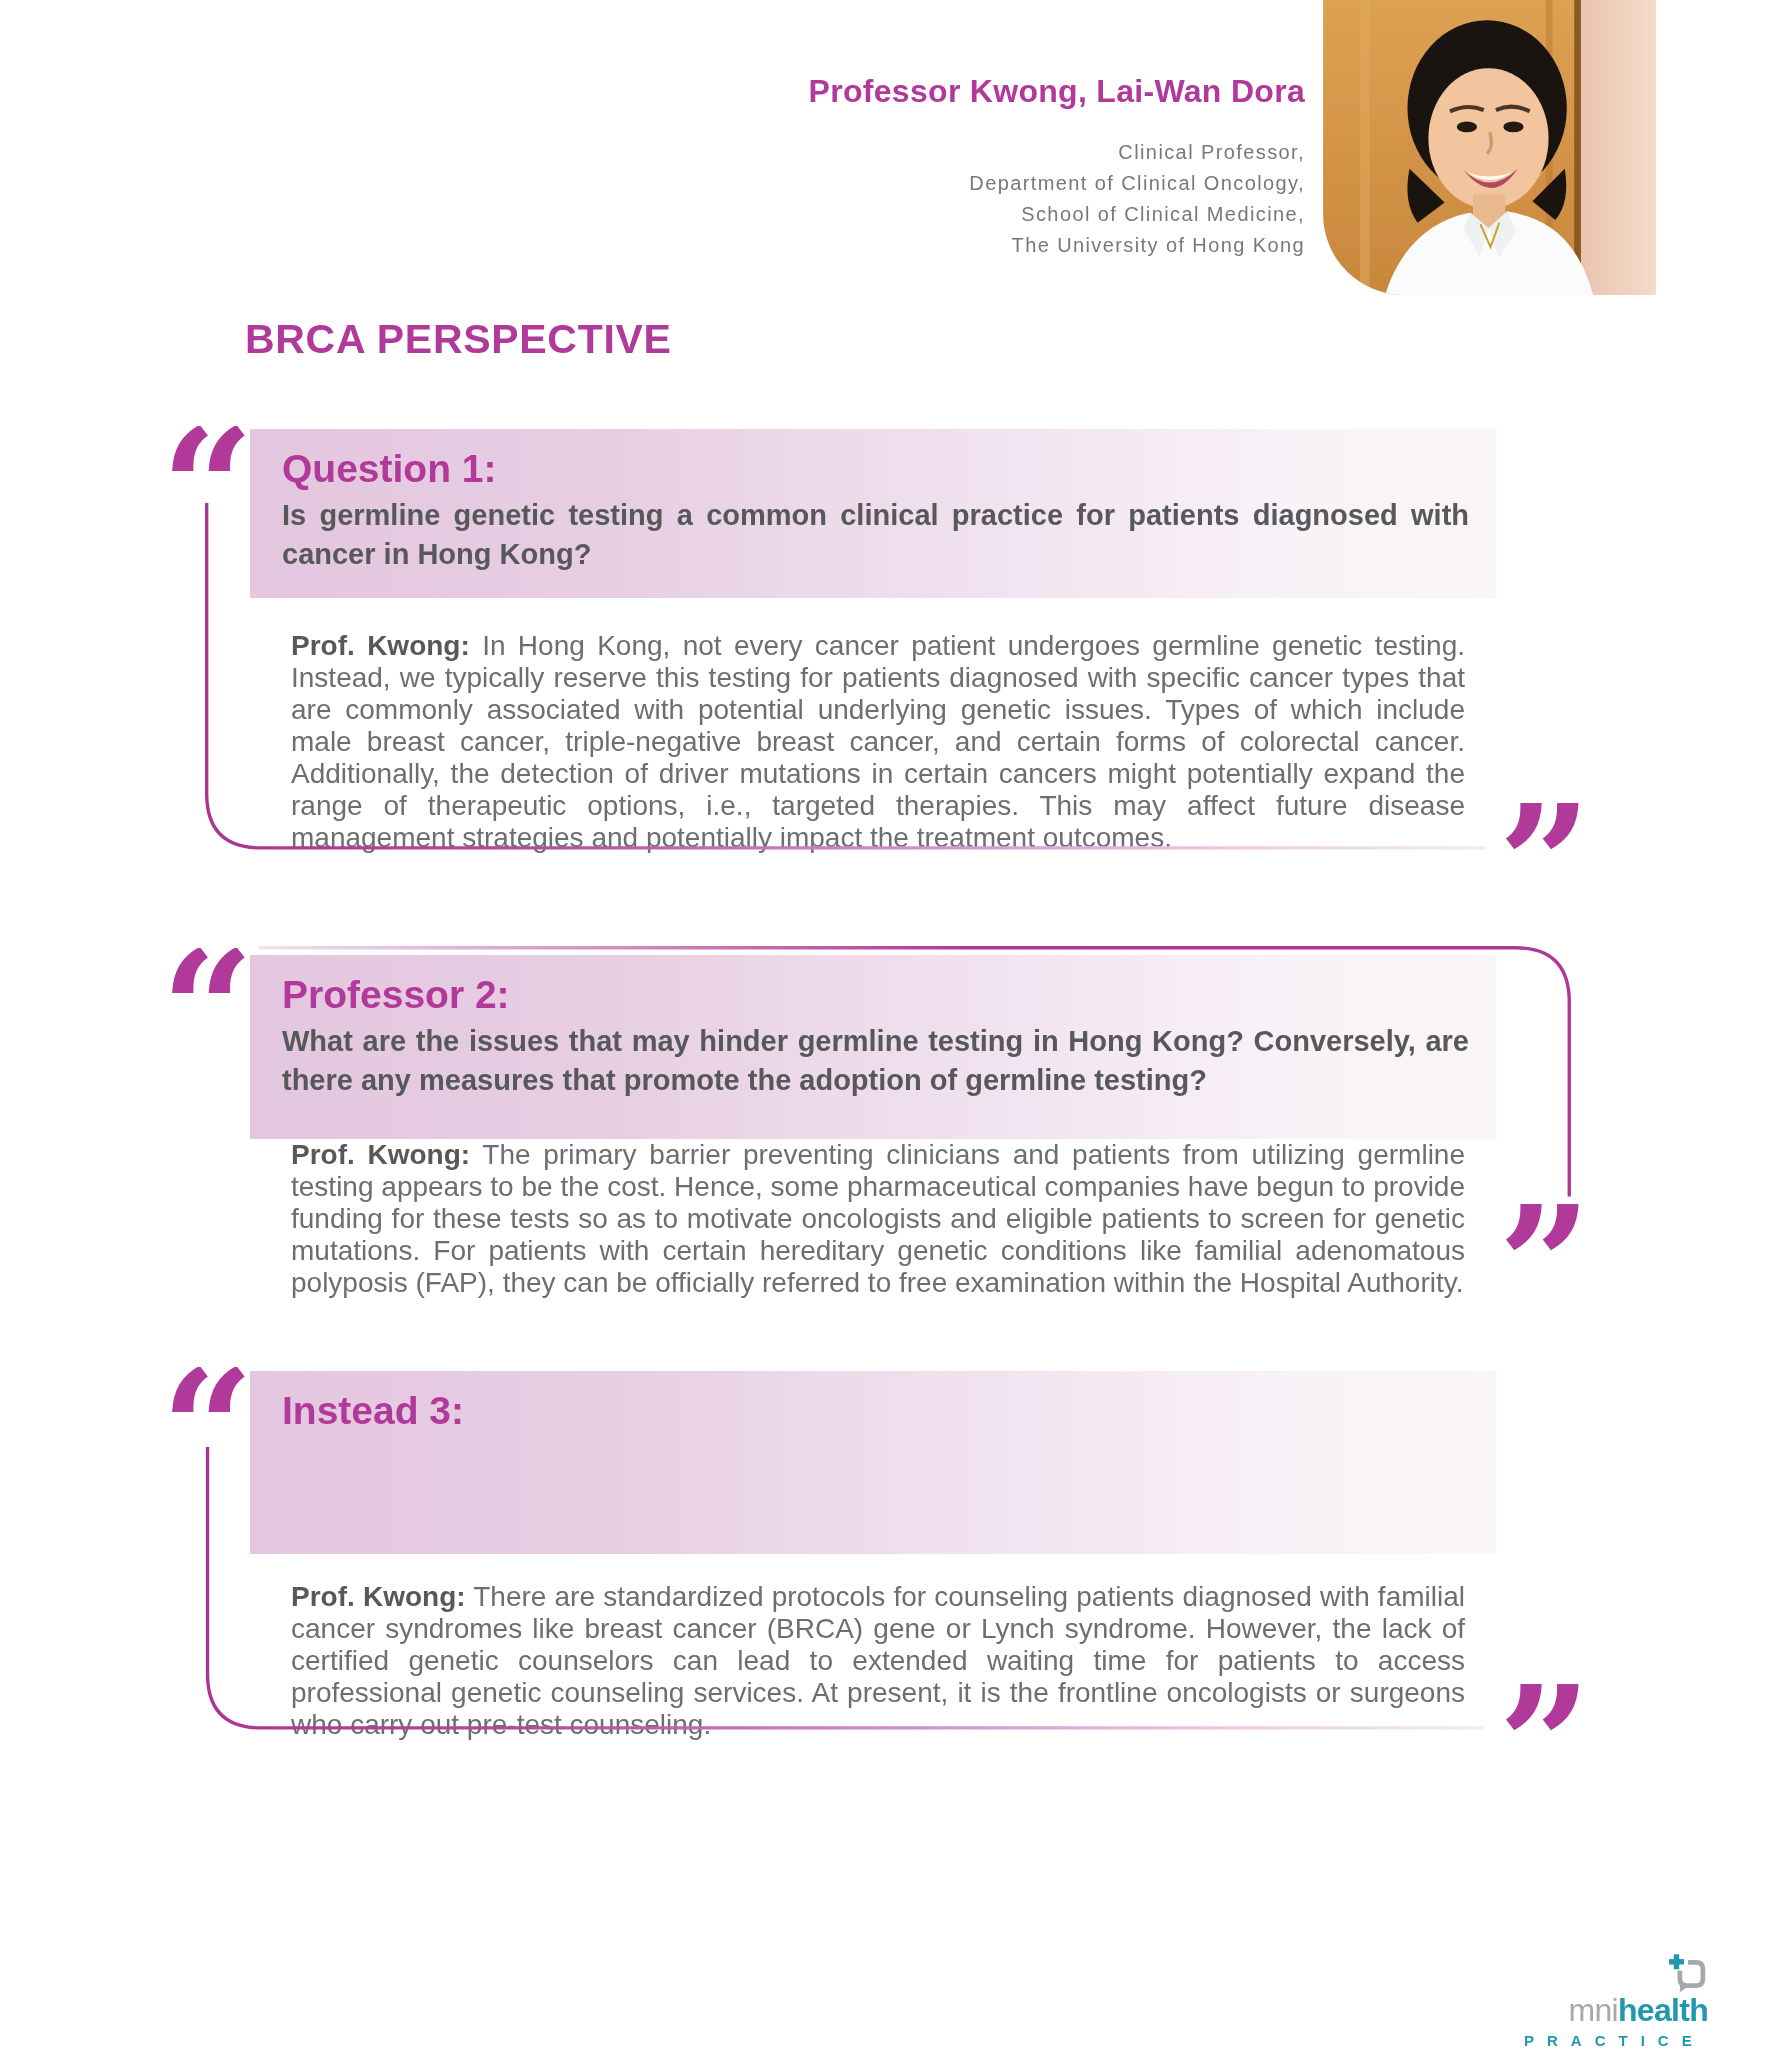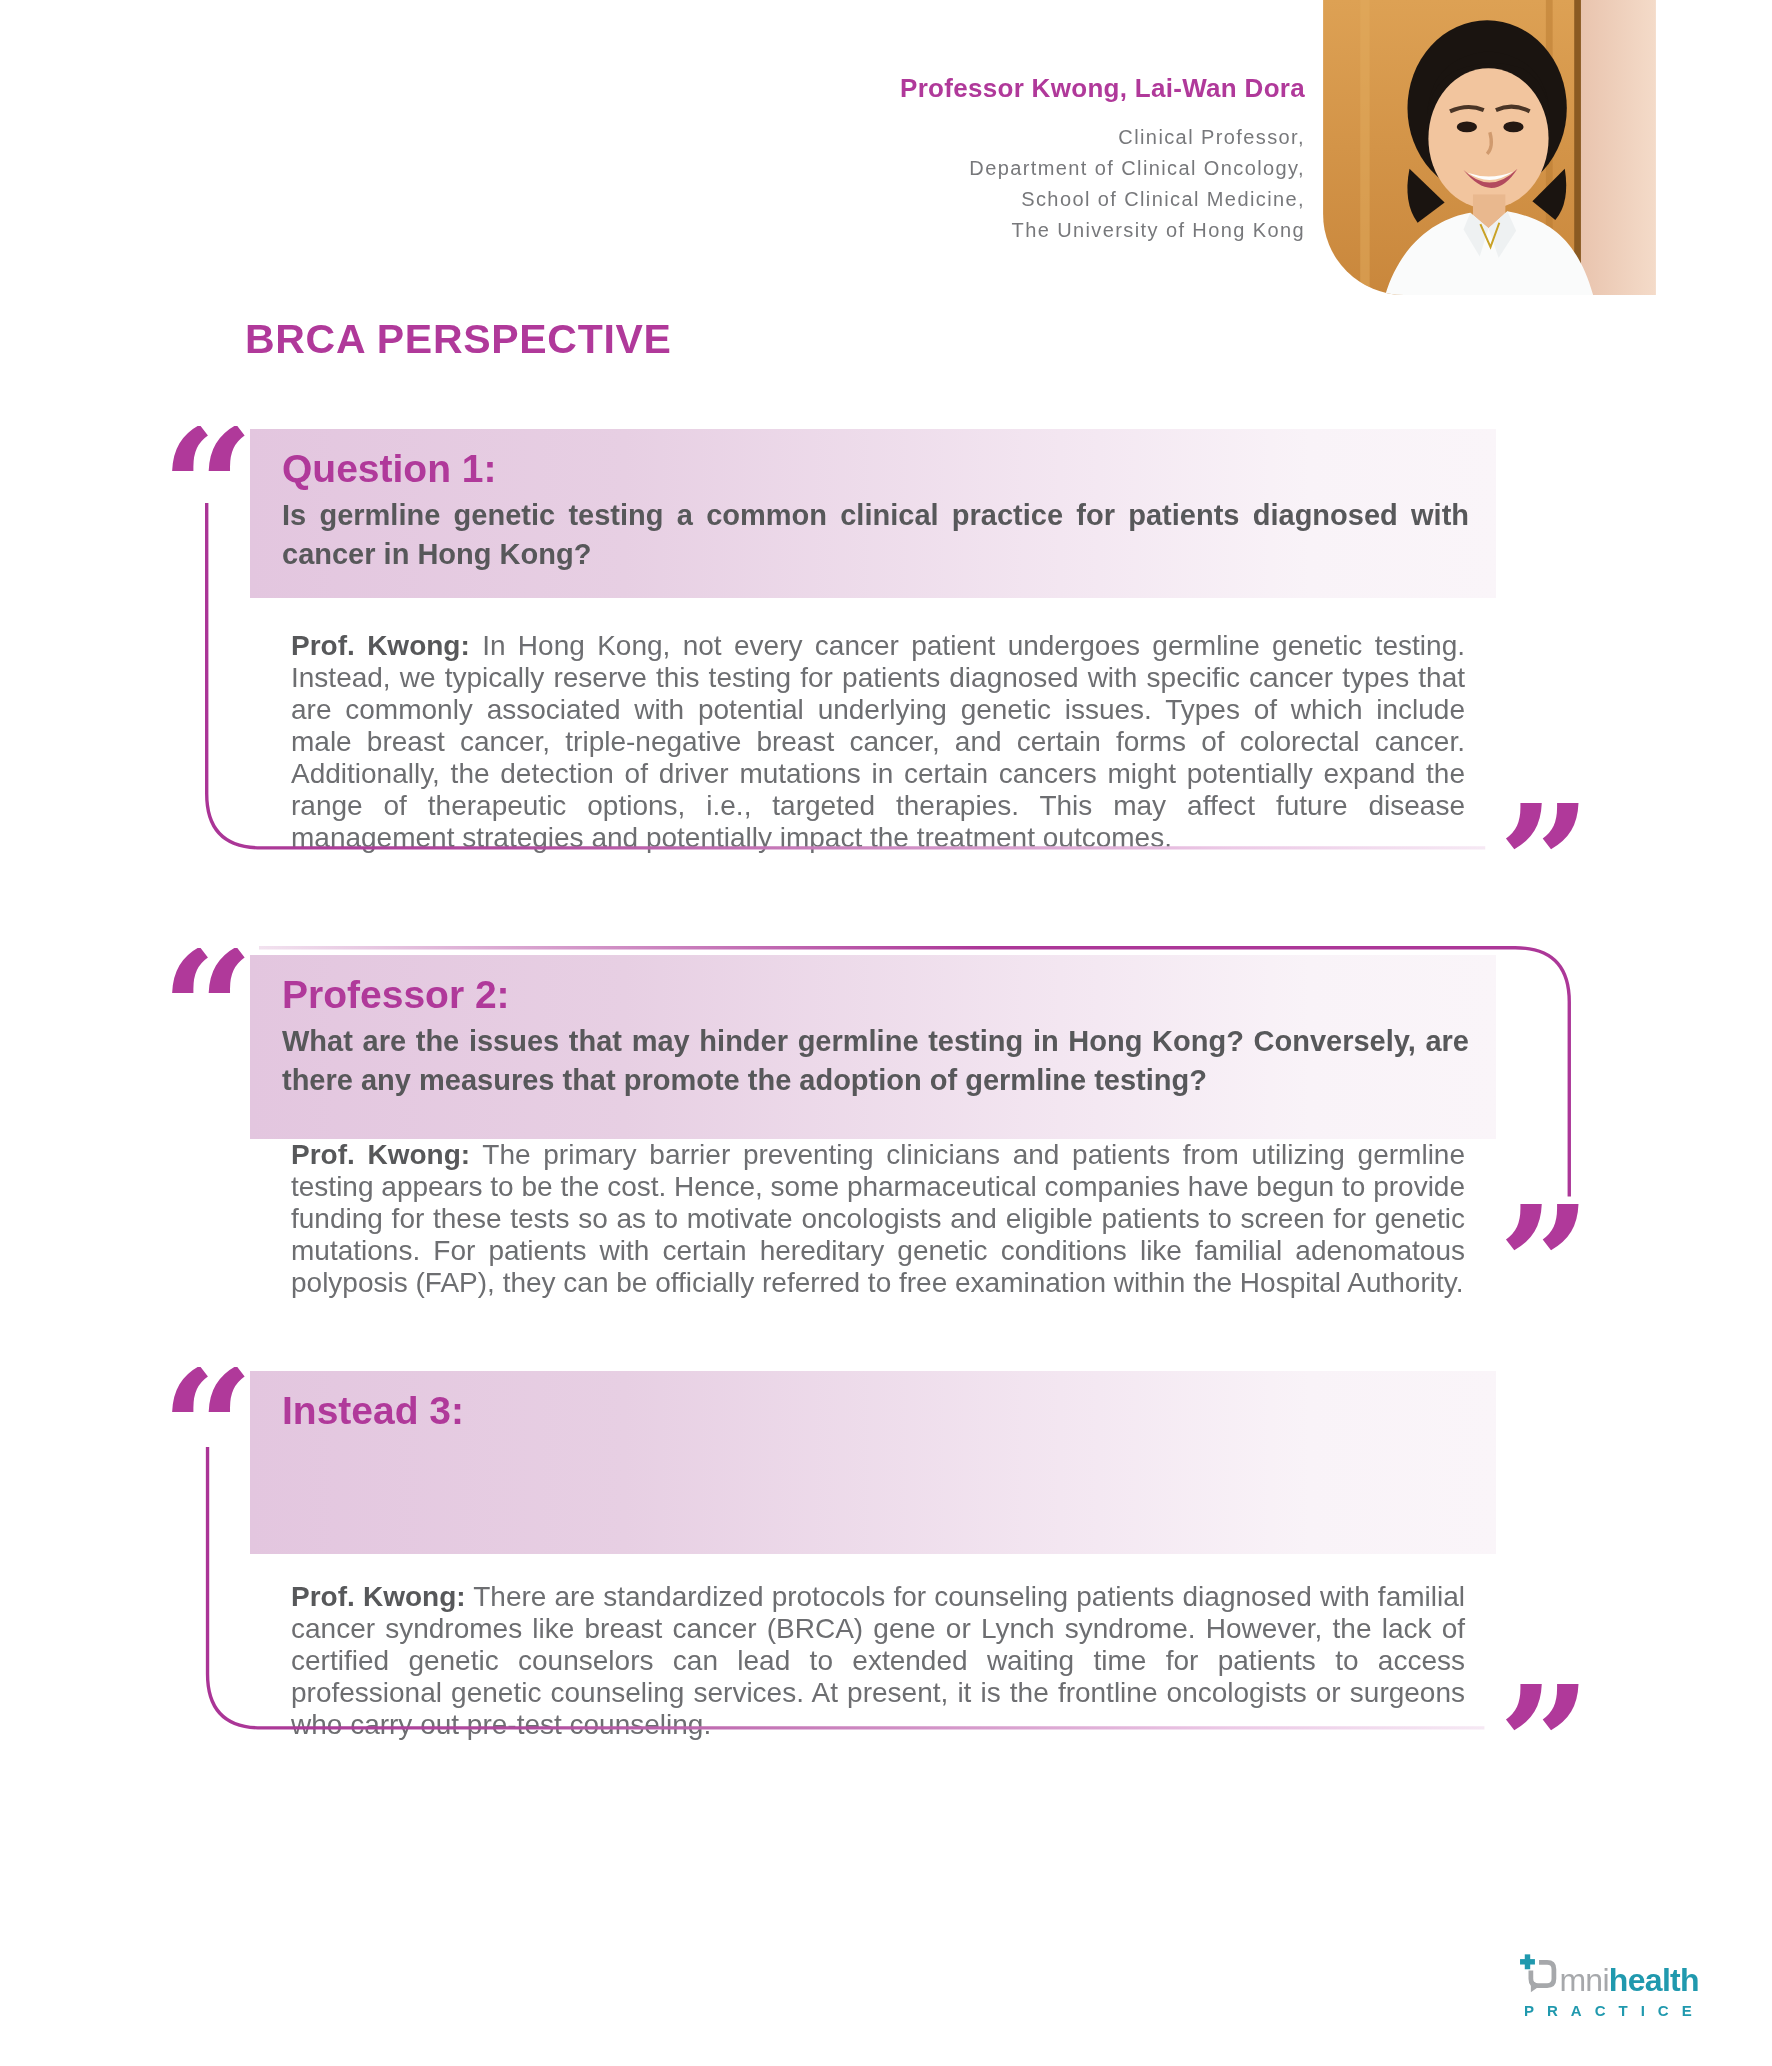--- a/index.html
+++ b/index.html
@@ -7,22 +7,22 @@
     position:relative; width:1773px; height:2066px; background:#fff;
     font-family:"Liberation Sans", sans-serif; overflow:hidden;
   }
   
   .photo {
     position:absolute; left:1323px; top:0; width:333px; height:295px;
     border-radius:0 0 0 81px; overflow:hidden;
   }
   .prof-info { position:absolute; right:468px; top:73px; text-align:right; }
   .prof-name {
-    font-size:26px; font-weight:bold; color:var(--accent-magenta,#b5459c);
-    letter-spacing:0.3px; margin-bottom:18px;
+    font-size:32px; font-weight:bold; color:var(--accent-magenta,#b5459c);
+    letter-spacing:0.3px; margin-bottom:27px;
   }
   .prof-cred {
     font-size:20px; color:var(--credentials-gray,#77787b);
     letter-spacing:1.4px; line-height:31px;
   }
   .title {
     position:absolute; left:245px; top:316px;
     font-size:41px; font-weight:bold; letter-spacing:0.7px;
     color:var(--accent-magenta,#b5459c);
   }
@@ -46,21 +46,21 @@
     line-height:32px; text-align:justify;
   }
   .aprefix { font-weight:bold; color:var(--question-text,#57585a); }
   .rail, .quote { position:absolute; }
   .quote text {
     font-family:"DejaVu Serif", serif; font-weight:bold;
     fill:var(--accent-magenta,#b5459c);
   }
   
   .logo { position:absolute; left:1520px; top:1953px; width:188px; }
-  .logo-row { display:flex; align-items:flex-end; }
+  .logo-row { display:flex; align-items:flex-end;flex-direction:column; }
   .logo-word { font-size:32px; line-height:30px; white-space:nowrap; letter-spacing:-0.7px; }
   .logo-mni { color:var(--logo-gray,#a6a8ab); font-weight:normal; }
   .logo-health { color:var(--logo-teal,#2099ae); font-weight:bold; }
   .logo-practice {
     margin-top:6.8px; padding-left:4px; font-size:15px; font-weight:bold;
     color:var(--logo-teal,#2099ae); letter-spacing:13px; white-space:nowrap;
   }
 </style>
 </head>
 <body>

